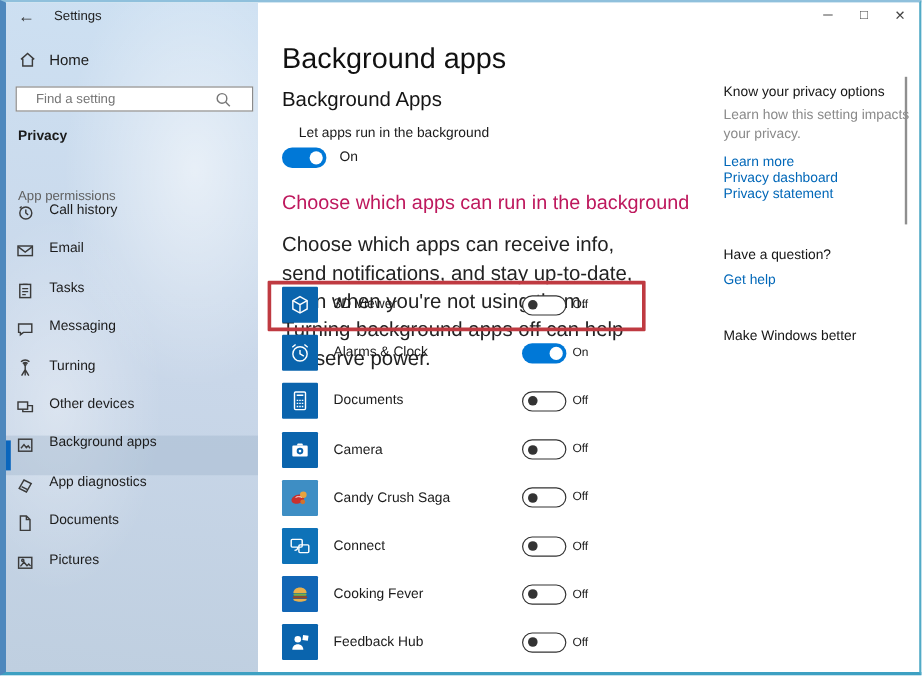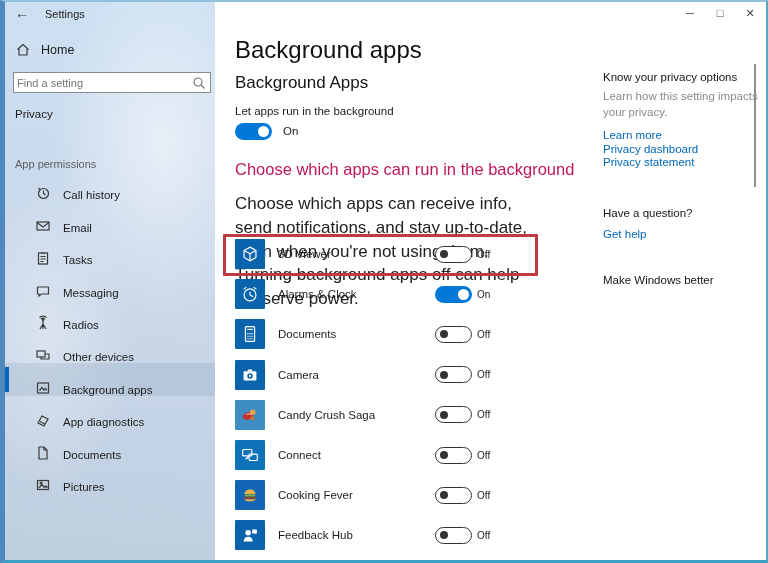--- a/index.html
+++ b/index.html
@@ -17,49 +17,49 @@
     background:
       radial-gradient(80% 50% at 75% 25%, rgba(255,255,255,0.55), rgba(255,255,255,0) 65%),
       radial-gradient(60% 40% at 20% 60%, rgba(255,255,255,0.35), rgba(255,255,255,0) 70%),
       linear-gradient(185deg,#cde0f2 0%, #c9d7e9 55%, #bfcfe0 100%);
   }
   .back-arrow { position:absolute; left:10px; top:3px; font-size:14px; color:#333; cursor:pointer; }
   .app-title { position:absolute; left:40px; top:6px; font-size:11px; color:#222; }
   .home-item { position:absolute; left:10px; top:40px; display:flex; align-items:center; gap:10px; font-size:12.5px; cursor:pointer; }
   .search-box {
     position:absolute; left:8px; top:70px; width:198px; height:21px; background:#fff;
-    border:1px solid #8a8a8a; display:flex; align-items:center; padding:0 3px;
+    border:1px solid #8a8a8a; display:flex; align-items:center; padding:0 16px;
   }
   .search-box input {
     border:none; outline:none; flex:1; font-size:11px; color:#666; background:transparent;
     font-family:"Liberation Sans", sans-serif;
   }
-  .privacy-label { position:absolute; left:10px; top:106px; font-size:11.5px; font-weight:normal; color:#1b1b1b; }
+  .privacy-label { position:absolute; left:10px; top:106px; font-size:11.5px; font-weight:bold; color:#1b1b1b; }
   .group-label { position:absolute; left:10px; top:156px; font-size:11px; color:#5f5f5f; }
   .nav-list { position:absolute; left:0; top:167px; width:100%; }
   .nav-item {
-    position:relative; height:32.4px; display:flex; align-items:flex-end; gap:12px;
-    padding-left:30px; font-size:11.5px; cursor:pointer;
+    position:relative; height:32.4px; display:flex; align-items:flex-start; gap:12px;
+    padding-left:8px; font-size:11.5px; cursor:pointer;
   }
   .nav-item.selected { background:rgba(140,165,190,0.28); }
   .nav-item.selected .accent {
     position:absolute; left:0; top:4px; bottom:4px; width:4px; background:#0a66bd;
   }
   .nicon { width:16px; height:16px; display:inline-flex; }
   .nicon svg { width:16px; height:16px; stroke:#3b3b3b; fill:none; stroke-width:1.2; }
 
   
   .win-controls { position:absolute; top:4px; right:8px; display:flex; gap:14px; }
   .win-btn { width:16px; height:14px; display:flex; align-items:center; justify-content:center;
     font-size:11px; color:#444; cursor:pointer; }
 
   
   .page-title { position:absolute; left:230px; top:34px; font-size:24px; font-weight:400; color:#111; }
   .sec1-title { position:absolute; left:230px; top:71px; font-size:17px; font-weight:400; color:#151515; }
-  .master-label { position:absolute; left:230px; top:103px; font-size:11.5px; }
+  .master-label { position:absolute; left:244px; top:103px; font-size:11.5px; }
   .master-toggle { position:absolute; left:230px; top:121px; }
   .master-state { position:absolute; left:278px; top:123px; font-size:11.5px; }
   .sec2-title { position:absolute; left:230px; top:158px; font-size:16.5px; font-weight:400; color:#be185d; }
   .sec2-desc { position:absolute; left:230px; top:190px; width:310px; font-size:17px; line-height:1.4; color:#222; }
 
   .highlight-box {
     position:absolute; left:218px; top:232px; width:315px; height:42px;
     border:3px solid #bf3a41; border-radius:1px;
   }
   .app-list { position:absolute; left:230px; top:232px; width:305px; }
@@ -164,21 +164,21 @@
         </span>
         <span>Messaging</span>
       </div>
       <div class="nav-item">
         <span class="nicon">
           <svg viewBox="0 0 16 16">
               <path d="M8 5v9M5 14l3-5 3 5M6 4a3 3 0 014 0M4.5 2.5a5 5 0 017 0"></path>
               <circle cx="8" cy="4.6" r="0.8"></circle>
             </svg>
         </span>
-        <span>Radios</span>
+        <span>Turning</span>
       </div>
       <div class="nav-item">
         <span class="nicon">
           <svg viewBox="0 0 16 16">
               <rect x="2" y="4" width="8" height="6"></rect>
               <path d="M10 7h4v5H6v-2"></path>
             </svg>
         </span>
         <span>Other devices</span>
       </div>

